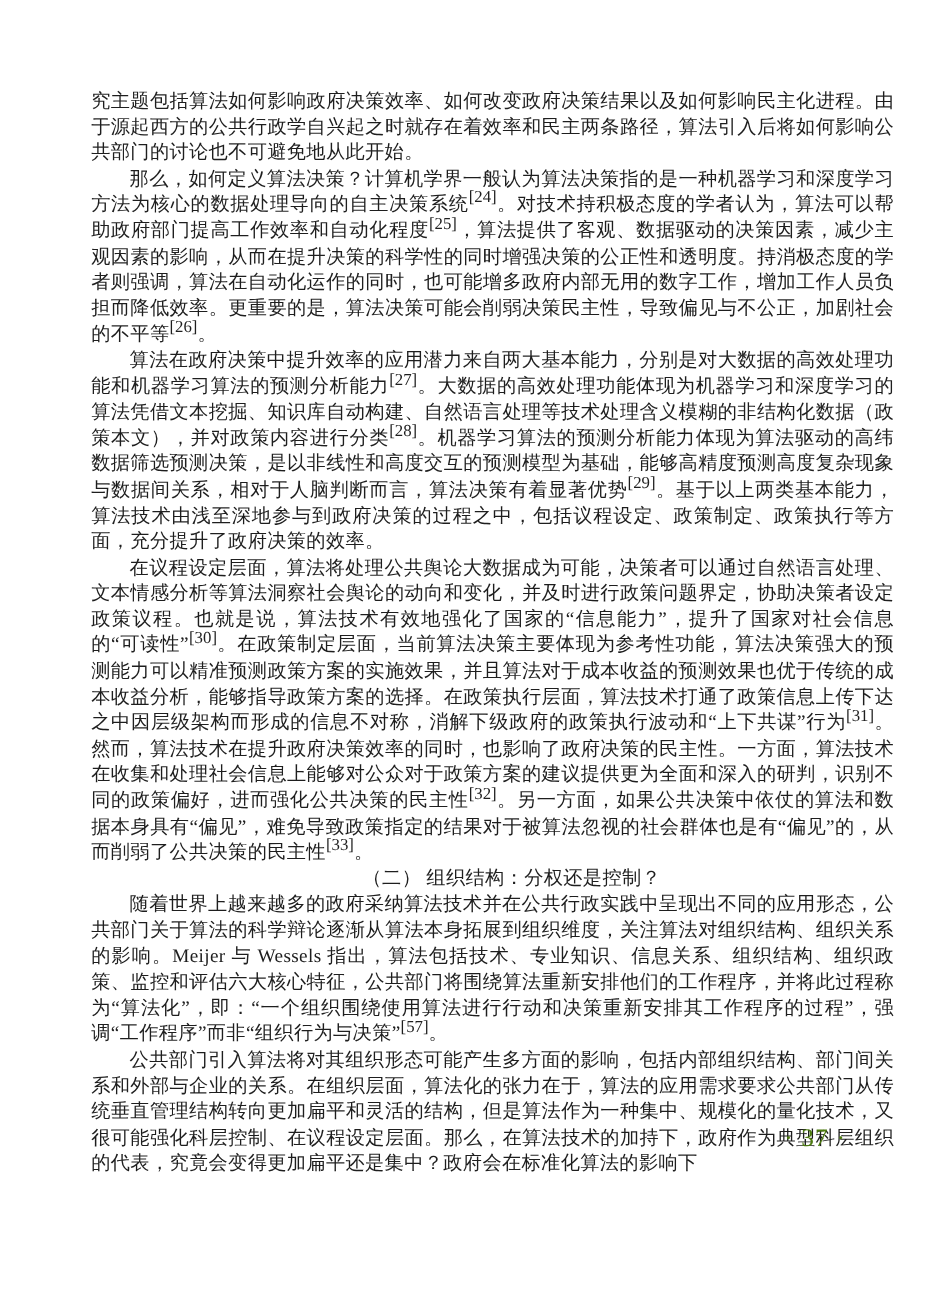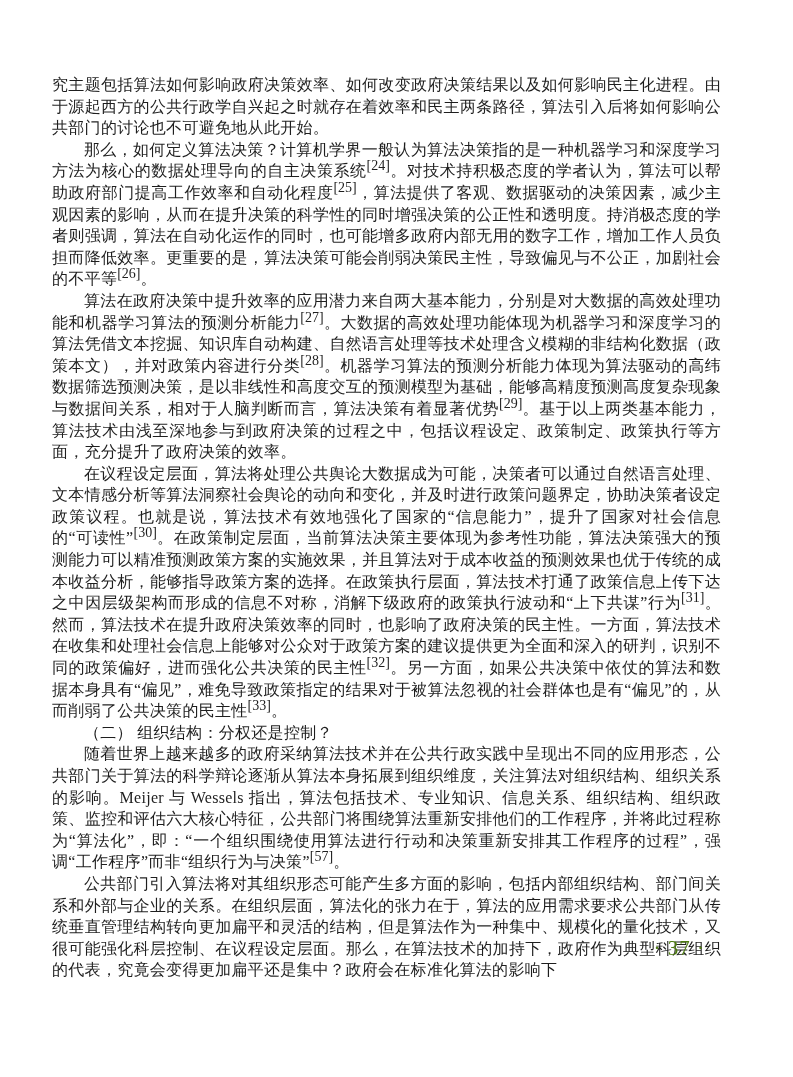--- a/index.html
+++ b/index.html
@@ -16,39 +16,39 @@
     font-family: "Liberation Serif", "DejaVu Serif", serif;
     color: #1e1e1e;
   }
   .page {
     position: absolute;
     inset: 0;
     background: #ffffff;
   }
   .text-block {
     position: absolute;
-    left: 52px;
+    left: 76px;
     top: 74px;
     width: 669px;
   }
   .para, .heading {
     margin: 0;
     font-size: 16px;
     line-height: 21.6px;
     text-align: justify;
     text-justify: inter-ideograph;
     text-indent: 2em;
     letter-spacing: 0.3px;
     word-break: break-all;
   }
   .para.no-indent {
     text-indent: 0;
   }
   .heading {
-    text-align: left;
+    text-align: center;
   }
   sup.ref {
     font-size: 14px;
     line-height: 0;
     letter-spacing: 0;
     vertical-align: super;
     font-family: Liberation Serif, serif;
   }
   .page-number {
     position: absolute;

